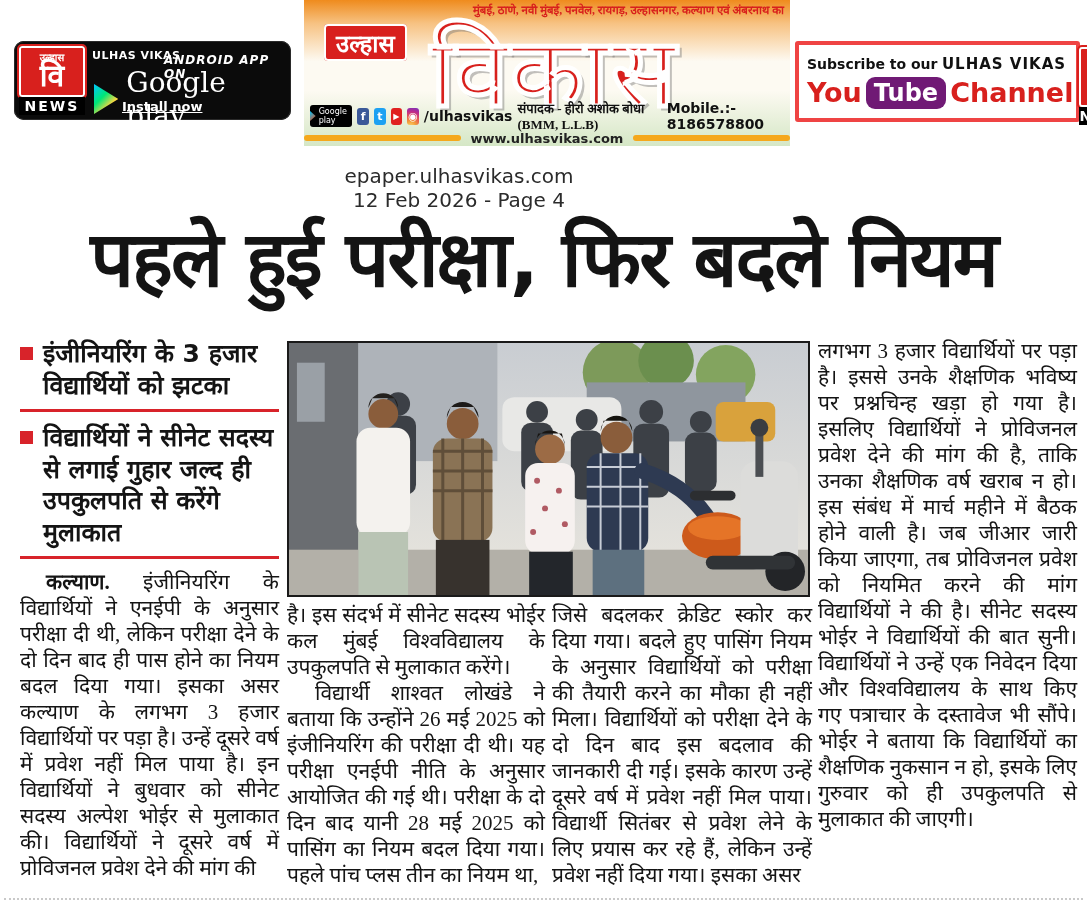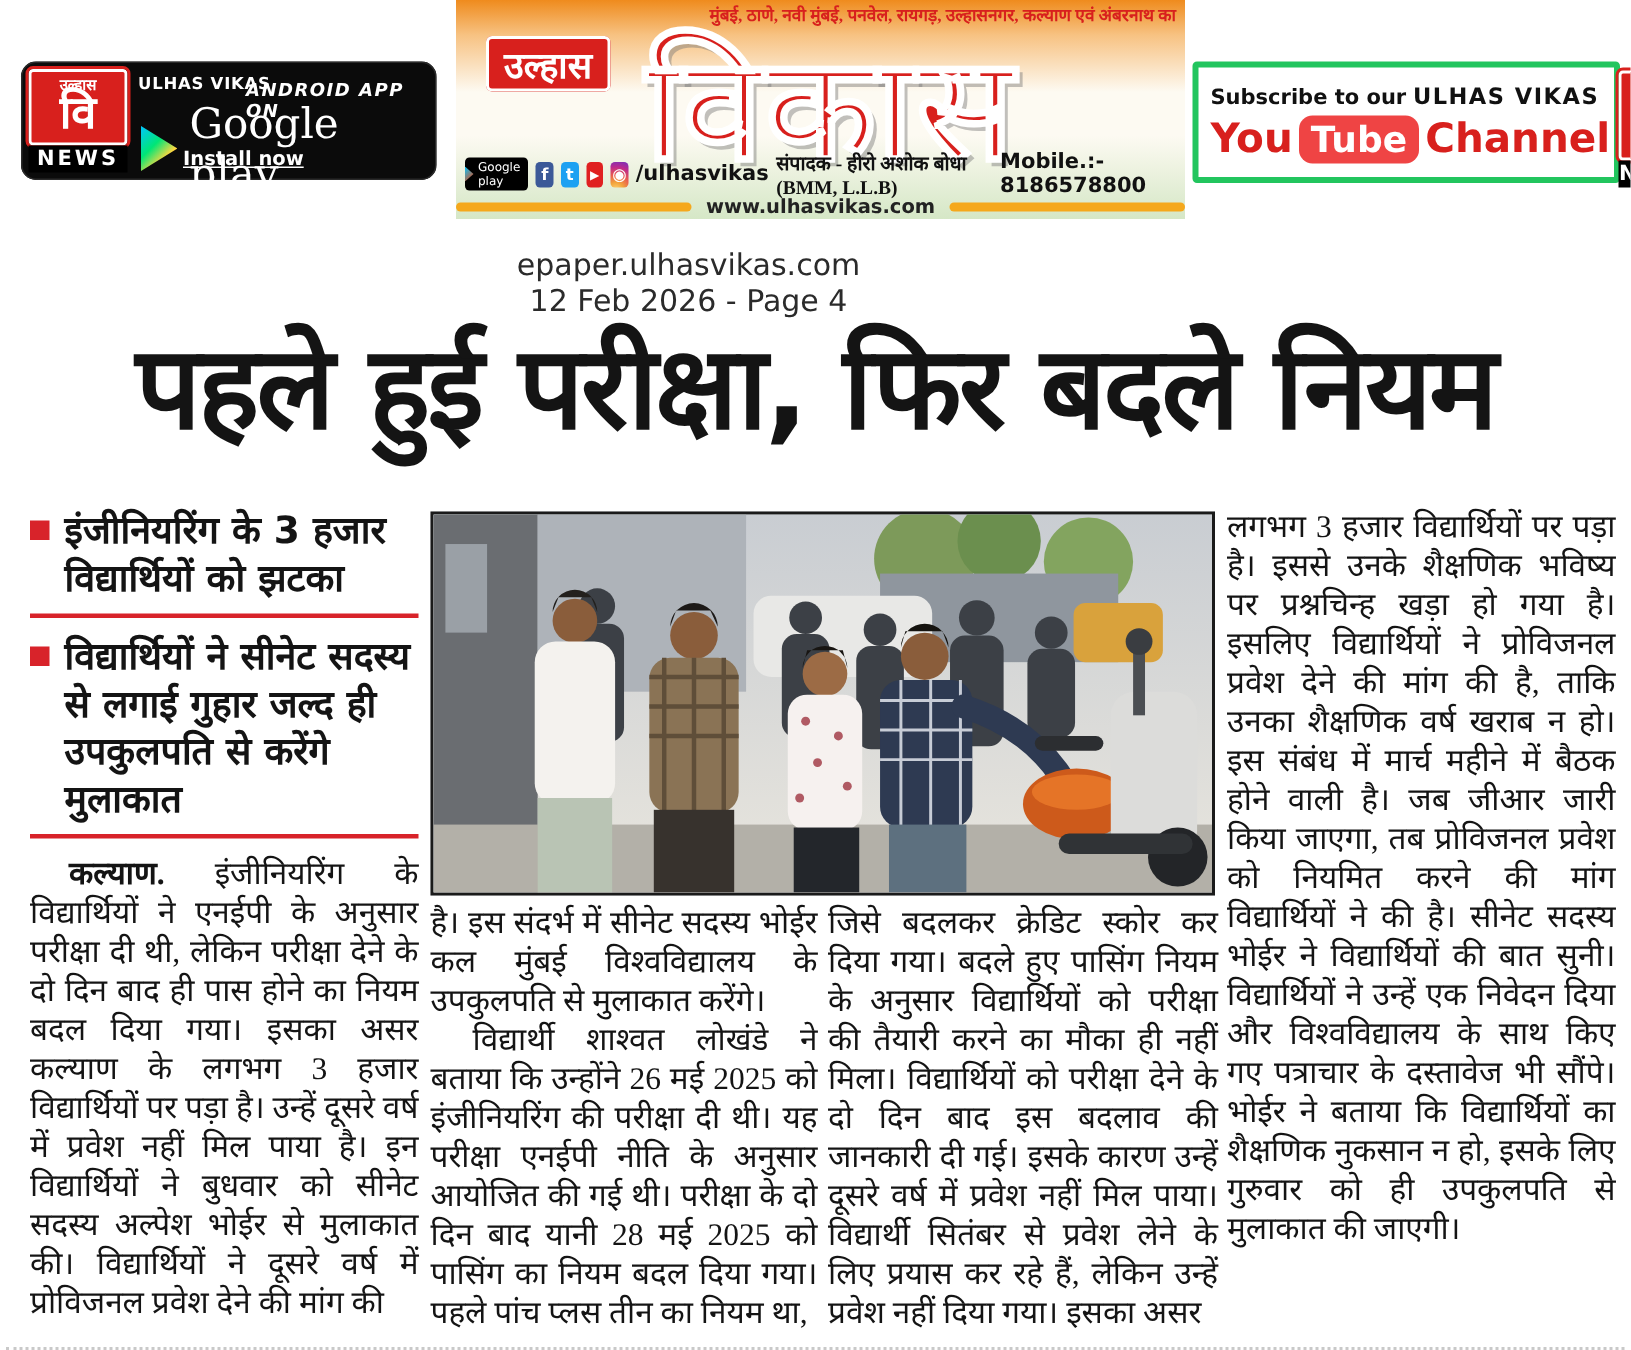--- a/index.html
+++ b/index.html
@@ -32,31 +32,31 @@
   .app-badge .playrow { position:absolute; left:2px; top:20px; display:flex; align-items:center; gap:8px; }
   .play-tri {
     width:26px; height:30px; display:inline-block;
     background:linear-gradient(135deg,#00c6ff 0%,#00e676 40%,#ffd740 70%,#ff3d00 100%);
     clip-path:polygon(0 0, 100% 50%, 0 100%);
   }
   .app-badge .store { font-size:28px; font-family:"DejaVu Serif", serif; letter-spacing:0; }
   .app-badge .install { position:absolute; left:30px; bottom:1px; font-size:13px; font-weight:bold;text-decoration:underline; }
   .yt-badge {
     position:absolute; left:795px; top:41px; width:285px; height:81px;
-    background:#fff; border:4px solid #22c55e; border-radius:3px;
+    background:#fff; border:4px solid #ef4444; border-radius:3px;
     display:flex; align-items:center; padding:4px 2px 4px 8px; gap:6px;
   }
   .yt-badge .txt { flex:1; font-family:"DejaVu Sans", sans-serif; }
   .yt-badge .row1 { font-size:14px; color:#111; white-space:nowrap; }
   .yt-badge .row1 .sub { font-weight:bold; }
   .yt-badge .row1 .brand { font-weight:bold; letter-spacing:1px; font-size:15px; }
   .yt-badge .row2 { margin-top:4px; display:flex; align-items:center; gap:4px; }
   .yt-badge .you, .yt-badge .channel { color:#d8201d; font-weight:bold; font-size:27px; }
   .yt-badge .tube {
-    background:#ef4444; color:#fff; font-weight:bold; font-size:24px;
+    background:#701a75; color:#fff; font-weight:bold; font-size:24px;
     padding:2px 8px; border-radius:9px;
   }
   .yt-badge .uvlogo { height:78px; margin-top:8px; }
   
   .masthead {
     position:absolute; left:304px; top:0; width:486px; height:146px;
     background:linear-gradient(180deg,#ef8b1d 0%,#f7c282 16%,#fdfaf2 42%,#fdfaf2 62%,#d5e7c6 100%);
   }
   .masthead .cities {
     position:absolute; top:2px; right:6px; color:#d8201d; font-weight:bold;

